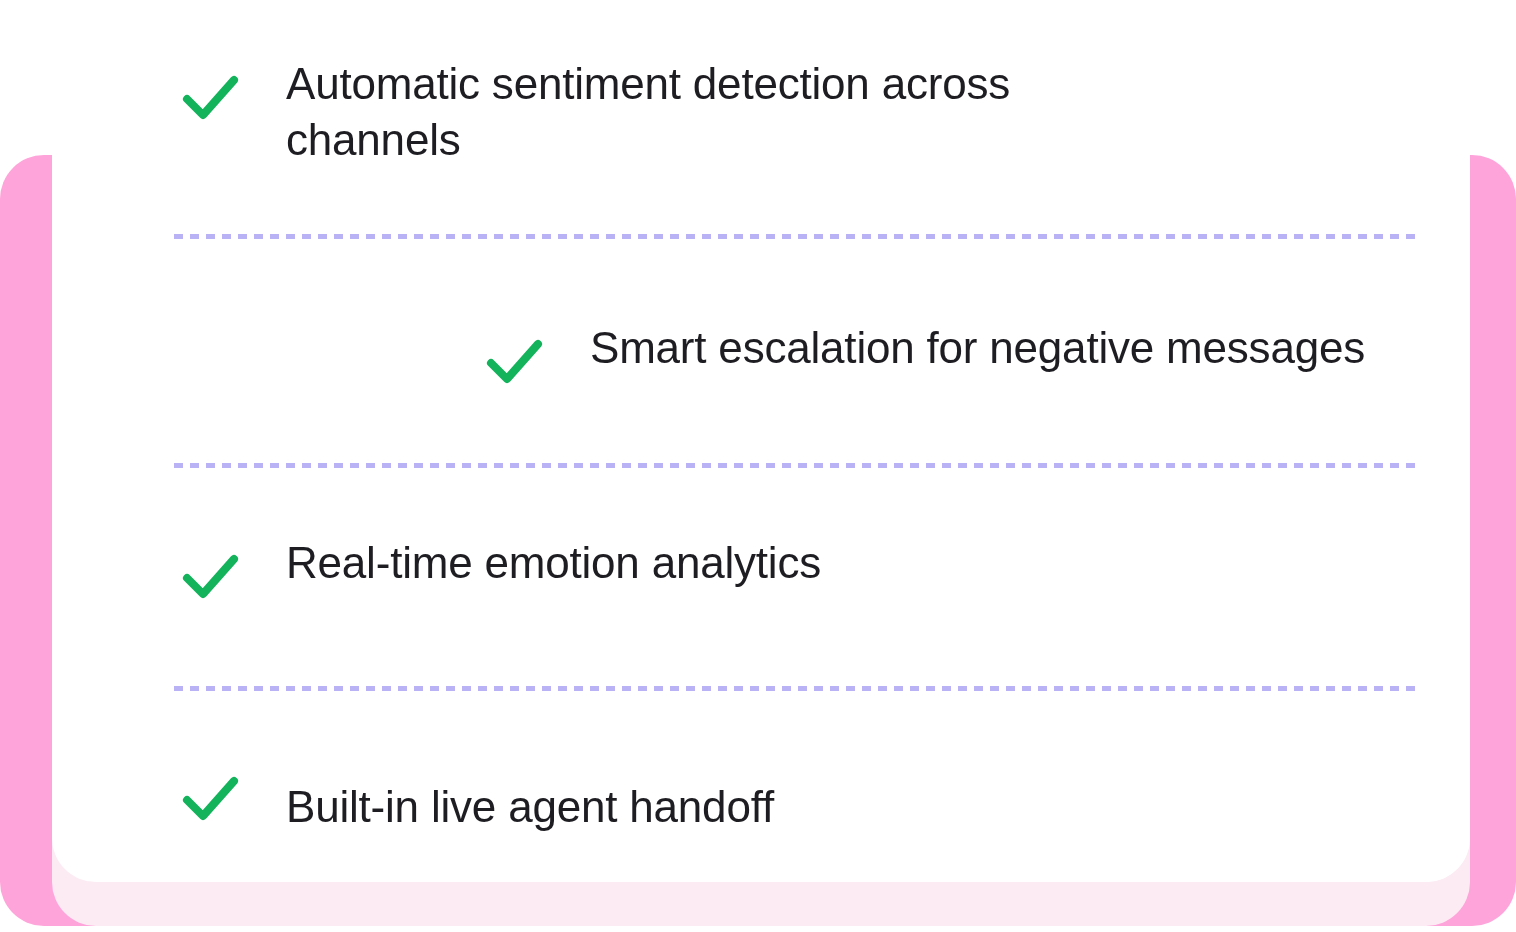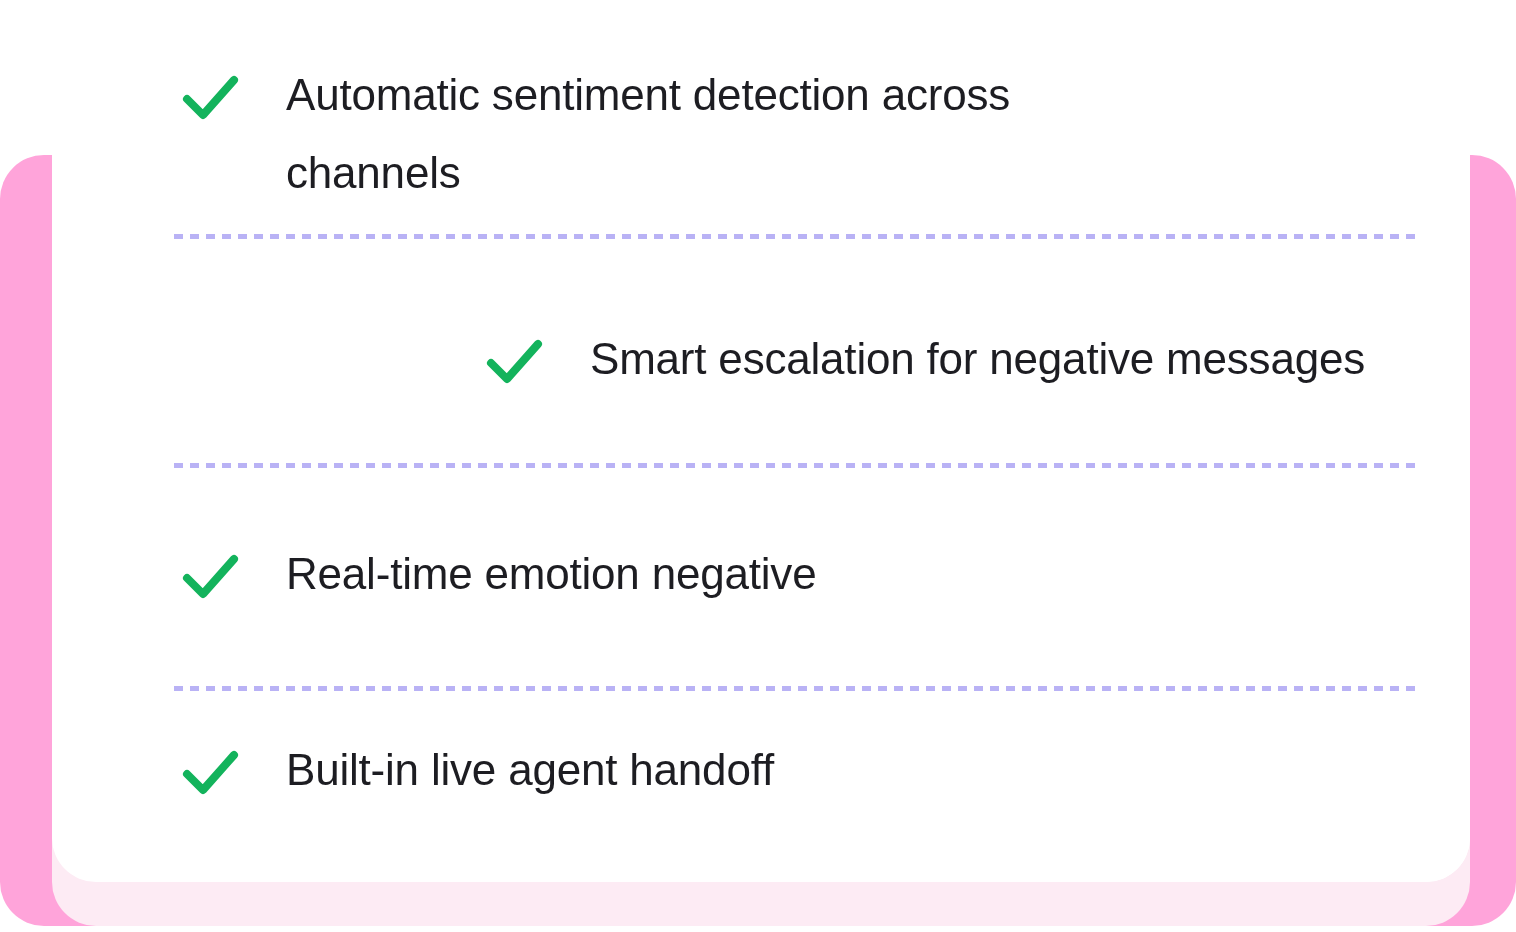--- a/index.html
+++ b/index.html
@@ -83,42 +83,42 @@
     position: absolute;
     left: 57px;
     right: 0;
     display: flex;
     align-items: flex-start;
   }
 
   #feature-row-0 { top: 56px;  height: 150px; }
   #feature-row-1 { top: 320px; height: 80px; justify-content: flex-end; }
   #feature-row-2 { top: 535px; height: 80px; }
-  #feature-row-3 { top: 731px; height: 80px; }
+  #feature-row-3 { top: 755px; height: 80px; align-items: flex-end; }
 
   .check-icon {
     flex: 0 0 auto;
     width: 72px;
     height: 72px;
     margin-top: 6px;
     display: block;
   }
 
   .check-icon svg {
     display: block;
     width: 72px;
     height: 72px;
   }
 
   .feature-label {
     flex: 1 1 auto;
     margin-left: 40px;
     max-width: 880px;
     font-size: 44px;
-    line-height: 78px;
+    line-height: 56px;
     letter-spacing: -0.2px;
     color: #1D1D22;
     font-weight: 400;
     font-family: "Liberation Sans", sans-serif;
   }
 
   
   .divider {
     position: absolute;
     left: 57px;
@@ -172,21 +172,21 @@
       </div>
 
       <div class="divider" id="divider-1"></div>
 
       <div class="feature-row" id="feature-row-2">
         <span class="check-icon">
           <svg viewBox="0 0 72 72" xmlns="http://www.w3.org/2000/svg" aria-hidden="true">
             <path d="M13 37 L29 53 L60 18" fill="none" stroke="#13B35C" stroke-width="8" stroke-linecap="round" stroke-linejoin="round"></path>
           </svg>
         </span>
-        <span class="feature-label">Real-time emotion negative</span>
+        <span class="feature-label">Real-time emotion analytics</span>
       </div>
 
       <div class="divider" id="divider-2"></div>
 
       <div class="feature-row" id="feature-row-3">
         <span class="check-icon">
           <svg viewBox="0 0 72 72" xmlns="http://www.w3.org/2000/svg" aria-hidden="true">
             <path d="M13 37 L29 53 L60 18" fill="none" stroke="#13B35C" stroke-width="8" stroke-linecap="round" stroke-linejoin="round"></path>
           </svg>
         </span>

